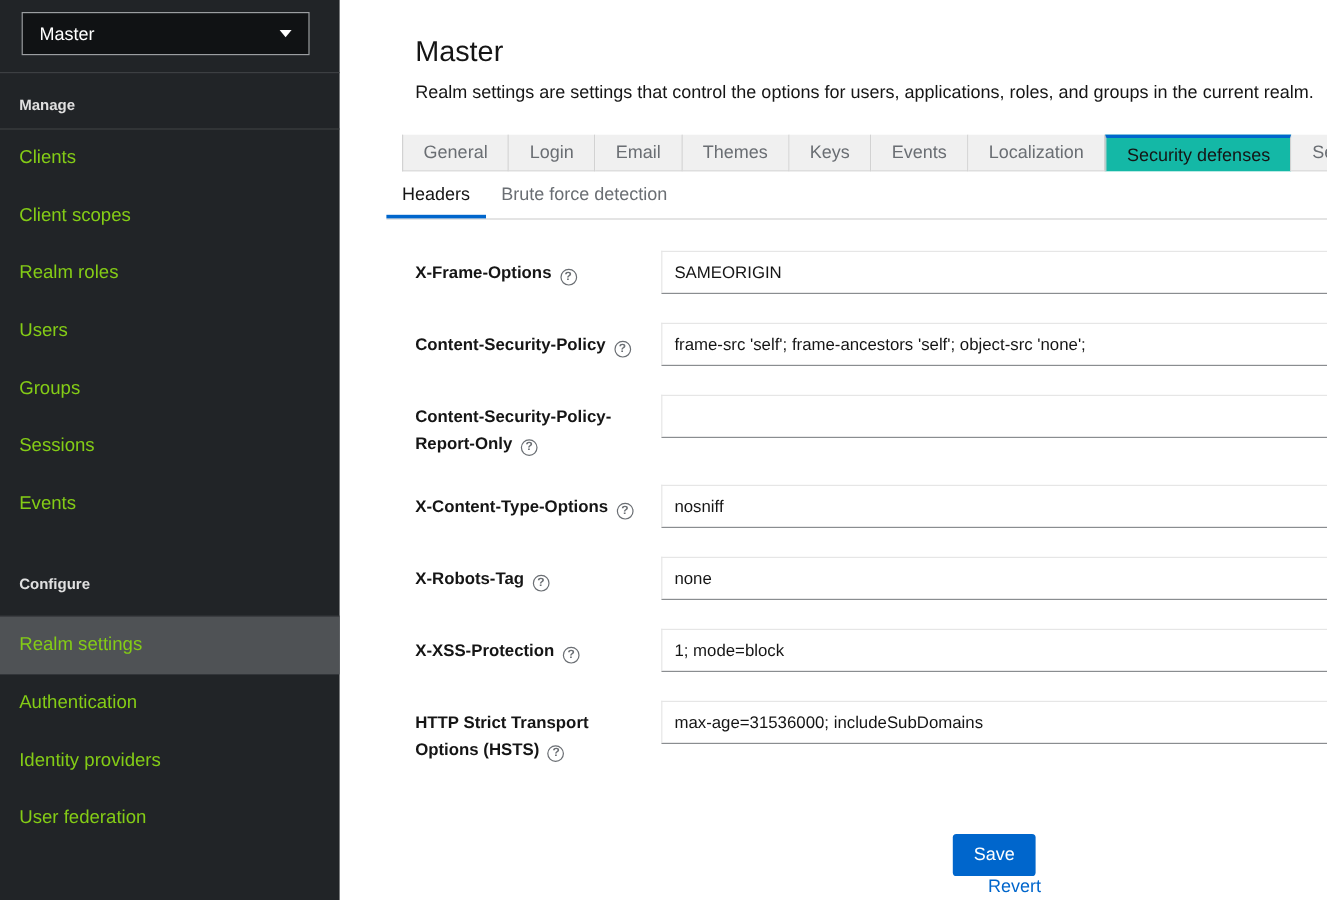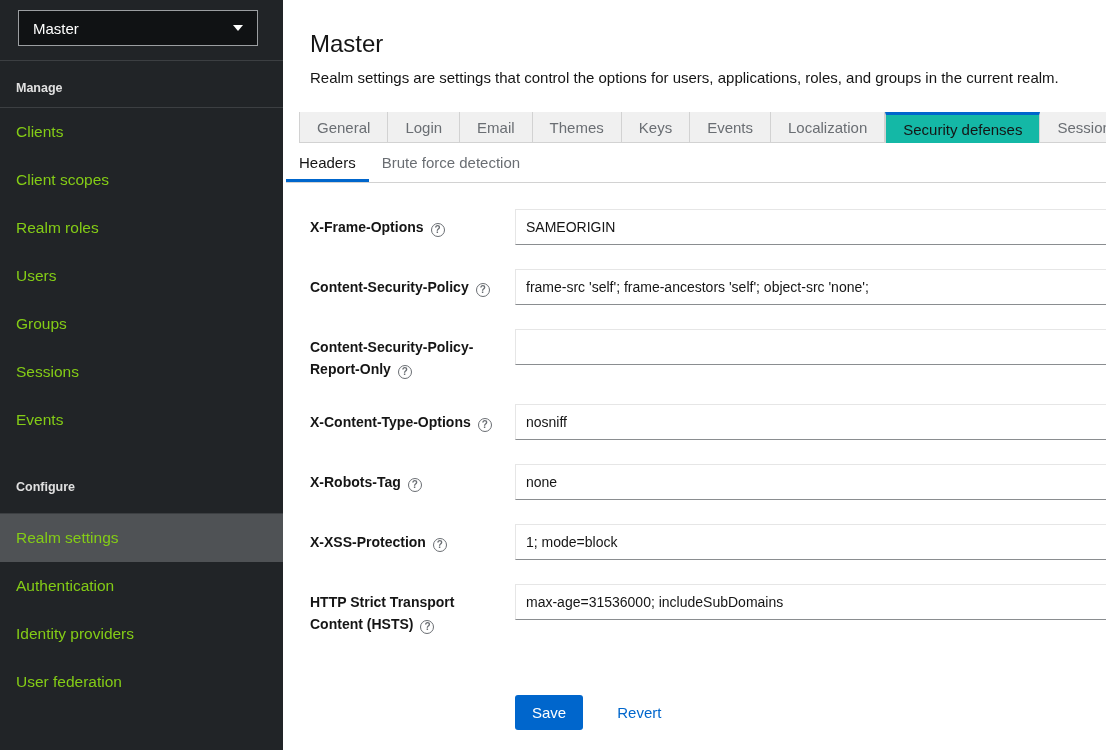--- a/index.html
+++ b/index.html
@@ -2,21 +2,21 @@
 <html><head>
 <meta charset="utf-8">
 <style>
   * { margin: 0; padding: 0; box-sizing: border-box; }
   html, body { width: 1106px; height: 750px; overflow: hidden; }
   body {
     font-family: "Liberation Sans", sans-serif;
     color: #151515;
     background: #fff;
   }
-  .app { display: flex; width: 1106px; height: 750px; }
+  .app { display: flex; width: 1106px; height: 750px; gap: 36px; }
 
   
   .sidebar {
     width: 283px; flex-shrink: 0;
     background: #212427;
     color: #fff;
     display: flex; flex-direction: column;
     height: 100%;
   }
   .sidebar-header {
@@ -128,21 +128,21 @@
     width: 100%; height: 36px;
     border: 1px solid #e6e6e6;
     border-bottom: 1px solid #8a8d90;
     background: #fff;
     padding: 0 10px;
     font-family: "Liberation Sans", sans-serif;
     font-size: 14px; color: #151515;
   }
 
   
-  .actions { margin: 60px 0 0 232px; display: flex; align-items: center; }
+  .actions { margin: 60px 0 0 232px; display: flex; align-items: center; flex-direction: column; }
   .save-button {
     background: #0066cc; color: #fff;
     border: none; border-radius: 3px;
     padding: 0 17px; height: 35px;
     font-family: "Liberation Sans", sans-serif;
     font-size: 15px;
     cursor: pointer;
   }
   .revert-link {
     margin-left: 34px;
@@ -234,21 +234,21 @@
         <div class="form-label"><span>X-Robots-Tag</span><span class="help">?</span></div>
         <div class="form-input"><input value="none" style=""></div>
       </div>
 
       <div class="form-row">
         <div class="form-label"><span>X-XSS-Protection</span><span class="help">?</span></div>
         <div class="form-input"><input value="1; mode=block" style=""></div>
       </div>
 
       <div class="form-row">
-        <div class="form-label"><span>HTTP Strict Transport Content (HSTS)</span><span class="help">?</span></div>
+        <div class="form-label"><span>HTTP Strict Transport Options (HSTS)</span><span class="help">?</span></div>
         <div class="form-input"><input value="max-age=31536000; includeSubDomains" style=""></div>
       </div>
 
     </div>
 
     <div class="actions">
       <button class="save-button">Save</button>
       <a class="revert-link">Revert</a>
     </div>
   </main>

